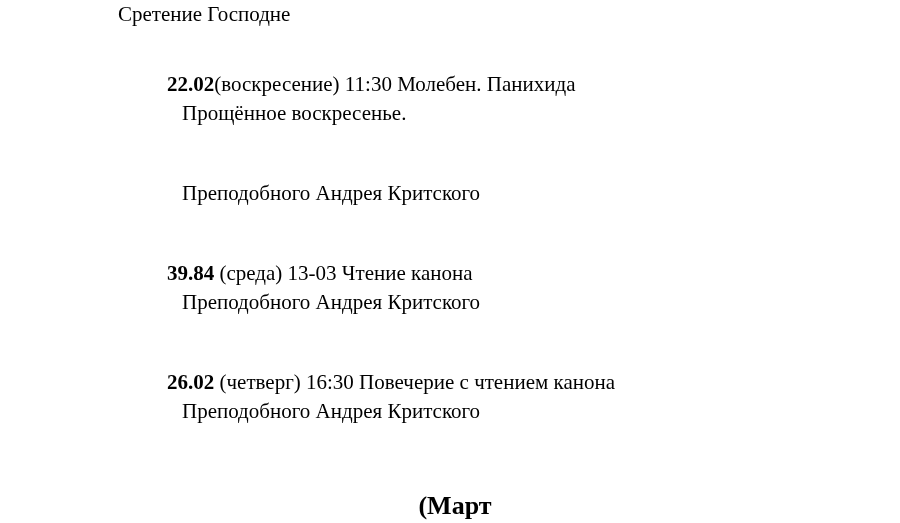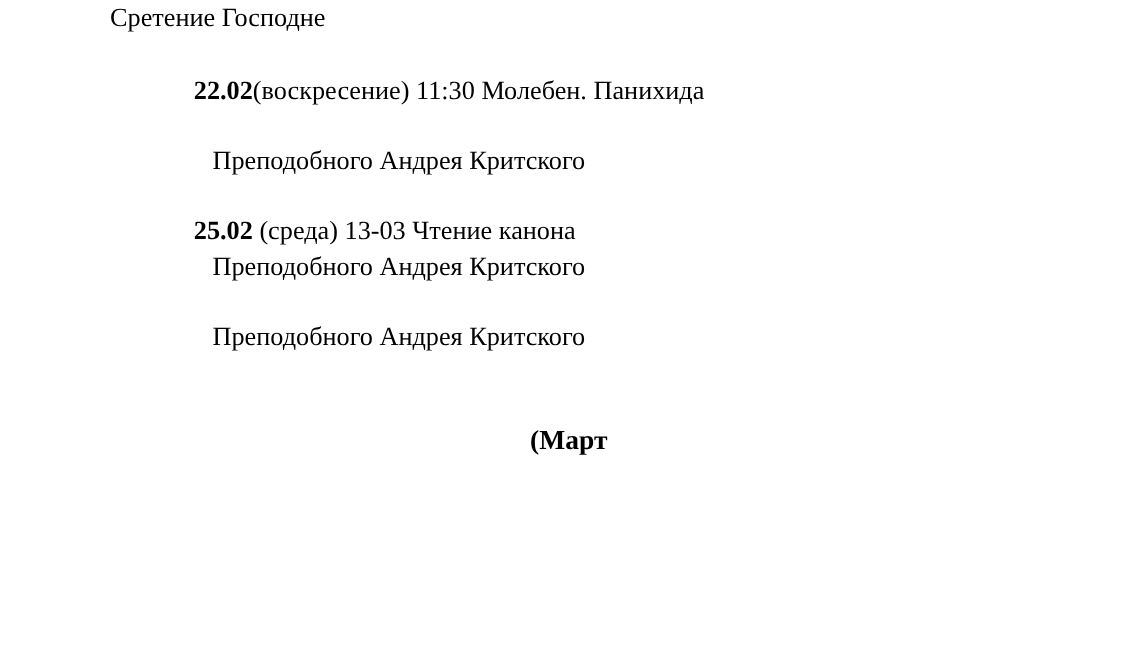--- a/index.html
+++ b/index.html
@@ -18,75 +18,77 @@
     position: relative;
     width: 900px;
     height: 523px;
     box-sizing: border-box;
     padding: 0;
   }
   .doc-body {
     padding-top: 0px;
   }
   .entry {
-    margin: 0;
+    margin: 12px;
     padding: 0;
   }
   .line {
     font-size: 21px;
     line-height: 29px;
     white-space: pre;
   }
   .bold {
     font-weight: bold;
   }
   .ind-0 { padding-left: 155px; }
   .ind-1 { padding-left: 170px; }
-  .ind-2 { padding-left: 88px; font-family: Liberation Serif, serif; }
+  .ind-2 { padding-left: 118px; font-family: Liberation Serif, serif; }
   .spacer-lg { height: 29px; }
   .spacer-md { height: 27px; }
   .center-head {
     text-align: center;
     font-weight: bold;
-    font-size: 22px;
+    font-size: 26px;
     line-height: 28px;
     padding-left: 10px;
   }
 </style>
 </head>
 <body>
 
 <div class="page">
 
   <div class="doc-body">
 
     <div class="line ind-2">Сретение Господне</div>
 
     <div class="spacer-lg"></div>
 
     <div class="entry">
       <div class="line ind-0"><span class="bold">22.02</span><span>(воскресение) 11:30 Молебен. Панихида</span></div>
+      <div class="line ind-1">Прощённое воскресенье.</div>
     </div>
 
     <div class="spacer-md"></div>
 
     <div class="entry">
       <div class="line ind-1">Преподобного Андрея Критского</div>
     </div>
 
     <div class="spacer-md"></div>
 
     <div class="entry">
-      <div class="line ind-0"><span class="bold">25.02</span><span> (среда) 13-03 Чтение канона</span></div>
+      <div class="line ind-0"><span class="bold">39.84</span><span> (среда) 13-03 Чтение канона</span></div>
       <div class="line ind-1">Преподобного Андрея Критского</div>
     </div>
 
     <div class="spacer-md"></div>
 
     <div class="entry">
+      <div class="line ind-0"><span class="bold">26.02</span><span> (четверг) 16:30 Повечерие с чтением канона</span></div>
       <div class="line ind-1">Преподобного Андрея Критского</div>
     </div>
 
     <div class="spacer-md"></div>
 
 
     <div class="spacer-md"></div>
 
     <div class="center-head">(Март</div>
 

